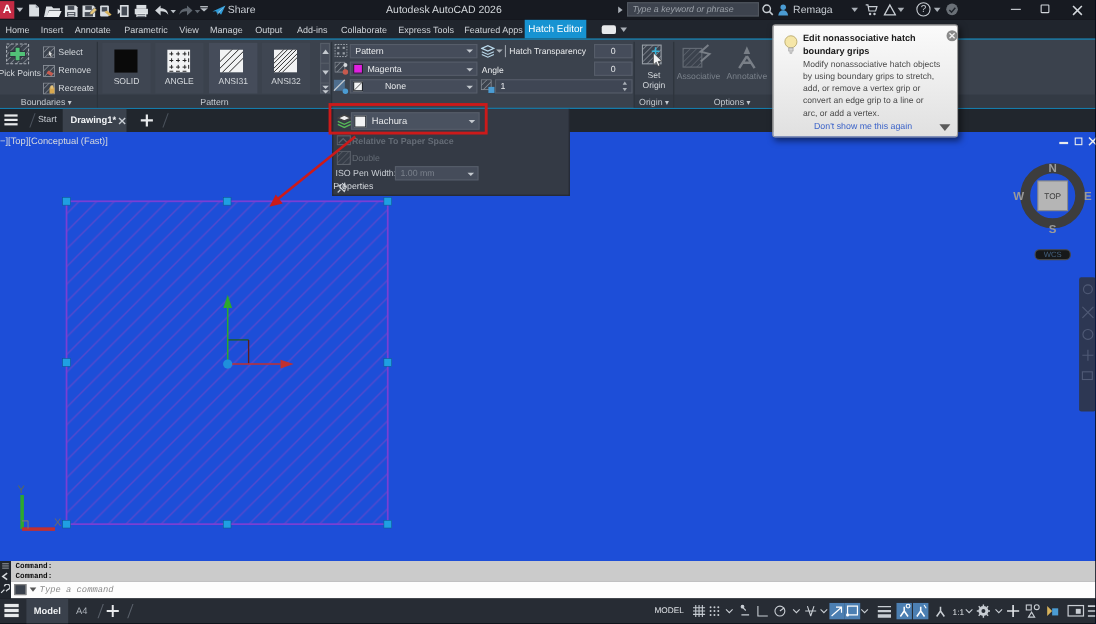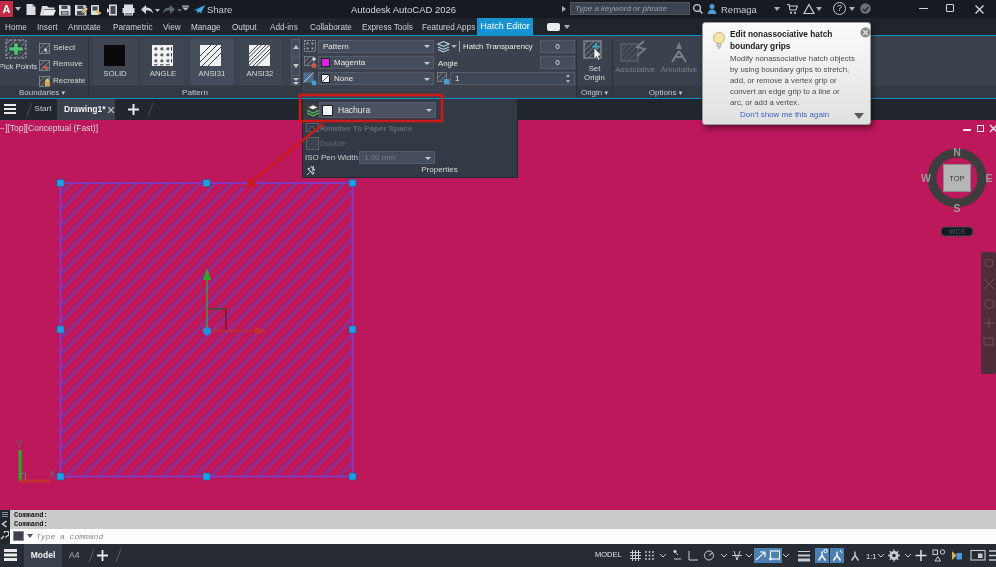--- a/index.html
+++ b/index.html
@@ -3,21 +3,21 @@
 <meta charset="utf-8">
 <style>
 * { margin:0; padding:0; box-sizing:border-box; }
 html,body { width:996px; height:567px; overflow:hidden; background:#000; }
 #app { position:relative; width:996px; height:567px; font-family:"Liberation Sans", sans-serif; overflow:hidden; background:#060606; }
 .abs { position:absolute; }
 #titlebar { left:0; top:0; width:996px; height:18px; background:#171a21; }
 #menurow { left:0; top:18px; width:996px; height:17px; background:#20252d; }
 #ribbon { left:0; top:35px; width:996px; height:64px; background:#3b424d; border-top:1px solid #1090c8; border-bottom:1px solid #1090c8; }
 #filetabs { left:0; top:99px; width:996px; height:21px; background:#21262d; }
-#canvas { left:0; top:120px; width:996px; height:390px; background:#be185d; }
+#canvas { left:0; top:120px; width:996px; height:390px; background:#1d4ed8; }
 #cmdarea { left:0; top:510px; width:996px; height:34px; background:#21262d; }
 #statusbar { left:0; top:544px; width:996px; height:23px; background:#272c34; }
 .mi { position:absolute; top:4.5px; color:#cfd3d8; font-size:8.2px; }
 .tabhl { position:absolute; left:477px; top:0px; width:56px; height:17px; background:#1793d2; color:#fff; font-size:9px; text-align:center; line-height:17px; }
 .vsep { position:absolute; top:2px; width:1px; height:60px; background:#2c323b; }
 .plabel { position:absolute; top:52px; height:12px; font-size:8px; color:#c4c9cf; text-align:center; }
 .plabelrow { position:absolute; top:50px; height:12px; background:#333a44; }
 .txt { position:absolute; white-space:nowrap; }
 .rtxt { position:absolute; white-space:nowrap; font-size:8px; color:#d5d9dd; }
 .smallbtn { position:absolute; width:11px; height:11px; }
@@ -237,21 +237,21 @@
         <rect x="0.5" y="0.5" width="10" height="10" fill="#4e6e8e"></rect>
         <path d="M0.5,10.5 L10.5,0.5" stroke="#c4c9cf" stroke-width="1"></path>
         <circle cx="11" cy="11" r="2.5" fill="#4b9cd3"></circle>
       </svg>
     <div class="ddrop" style="left:318px;top:36px;width:116px;">
         <span class="sw" style="background:#f2f3f4;position:relative;">
           <svg width="9" height="9" viewBox="0 0 9 9" style="position:absolute;left:-1px;top:-1px;">
             <path d="M0,9 L9,0" stroke="#555" stroke-width="0.9"></path>
           </svg>
         </span>
-        <span style="padding-left:4px;">None</span>
+        <span style="padding-left:20px;">None</span>
         <span class="caret"></span>
       </div>
     <svg class="abs" style="left:437px;top:36px;" width="13" height="13" viewBox="0 0 13 13">
         <rect x="0.5" y="0.5" width="9" height="9" fill="url(#h1)" stroke="#8b919a" stroke-width="0.7"></rect>
         <rect x="7" y="7" width="5.5" height="5.5" fill="#4b9cd3"></rect>
       </svg>
     <div class="ddrop" style="left:450px;top:36px;width:125px;background:#3f4654;">
         <span style="padding-left:4px;">1</span>
       </div>
     <div class="abs" style="left:566px;top:38px;width:0;height:0;border-left:2.8px solid transparent;border-right:2.8px solid transparent;border-bottom:3.2px solid #aab0b7;"></div>
@@ -380,21 +380,21 @@
     <div class="txt" style="left:17px;top:40px;font-size:8px;color:#646b75;">Double</div>
     <div class="txt" style="left:2px;top:54px;font-size:8px;color:#c9ced4;">ISO Pen Width:</div>
     <div class="ddrop" style="left:56px;top:52px;width:76px;height:13px;">
         <span style="padding-left:4px;color:#7a818c;">1.00 mm</span>
         <span class="caret"></span>
       </div>
     <svg class="abs" style="left:3px;top:66px;" width="11" height="11" viewBox="0 0 11 11">
         <path d="M5,1.5 l4,4 M7.5,1 l-1,5.5 M4,3 l-2,1 5,5 1,-2" stroke="#c9ced4" stroke-width="1.1" fill="none"></path>
         <path d="M3.5,7.5 l-2.5,2.5" stroke="#c9ced4" stroke-width="1"></path>
       </svg>
-    <div class="txt" style="left:0;top:66px;width:273px;text-align:center;font-size:8px;color:#d5d9dd;">Properties</div>
+    <div class="txt" style="left:0;top:66px;width:273px;text-align:left;font-size:8px;color:#d5d9dd;">Properties</div>
   </div>
   <div id="cmdarea" class="abs">
     <div class="abs" style="left:0;top:0;width:10px;height:34px;background:#21262d;">
       <div class="abs" style="left:2px;top:2px;width:6px;height:1.2px;background:#8a9098;box-shadow:0 2px 0 #8a9098,0 4px 0 #8a9098;"></div>
       <svg class="abs" style="left:1px;top:10px;" width="7" height="8" viewBox="0 0 7 8">
           <path d="M5.5,1 L1.5,4 L5.5,7" stroke="#d5d9dd" stroke-width="1.4" fill="none"></path>
         </svg>
       <svg class="abs" style="left:0px;top:21px;" width="9" height="9" viewBox="0 0 9 9">
           <path d="M1,8 L4,5 M4,2 a2.5,2.5 0 1 1 3,3 L5.5,6.5" stroke="#d5d9dd" stroke-width="1.2" fill="none"></path>
         </svg>

